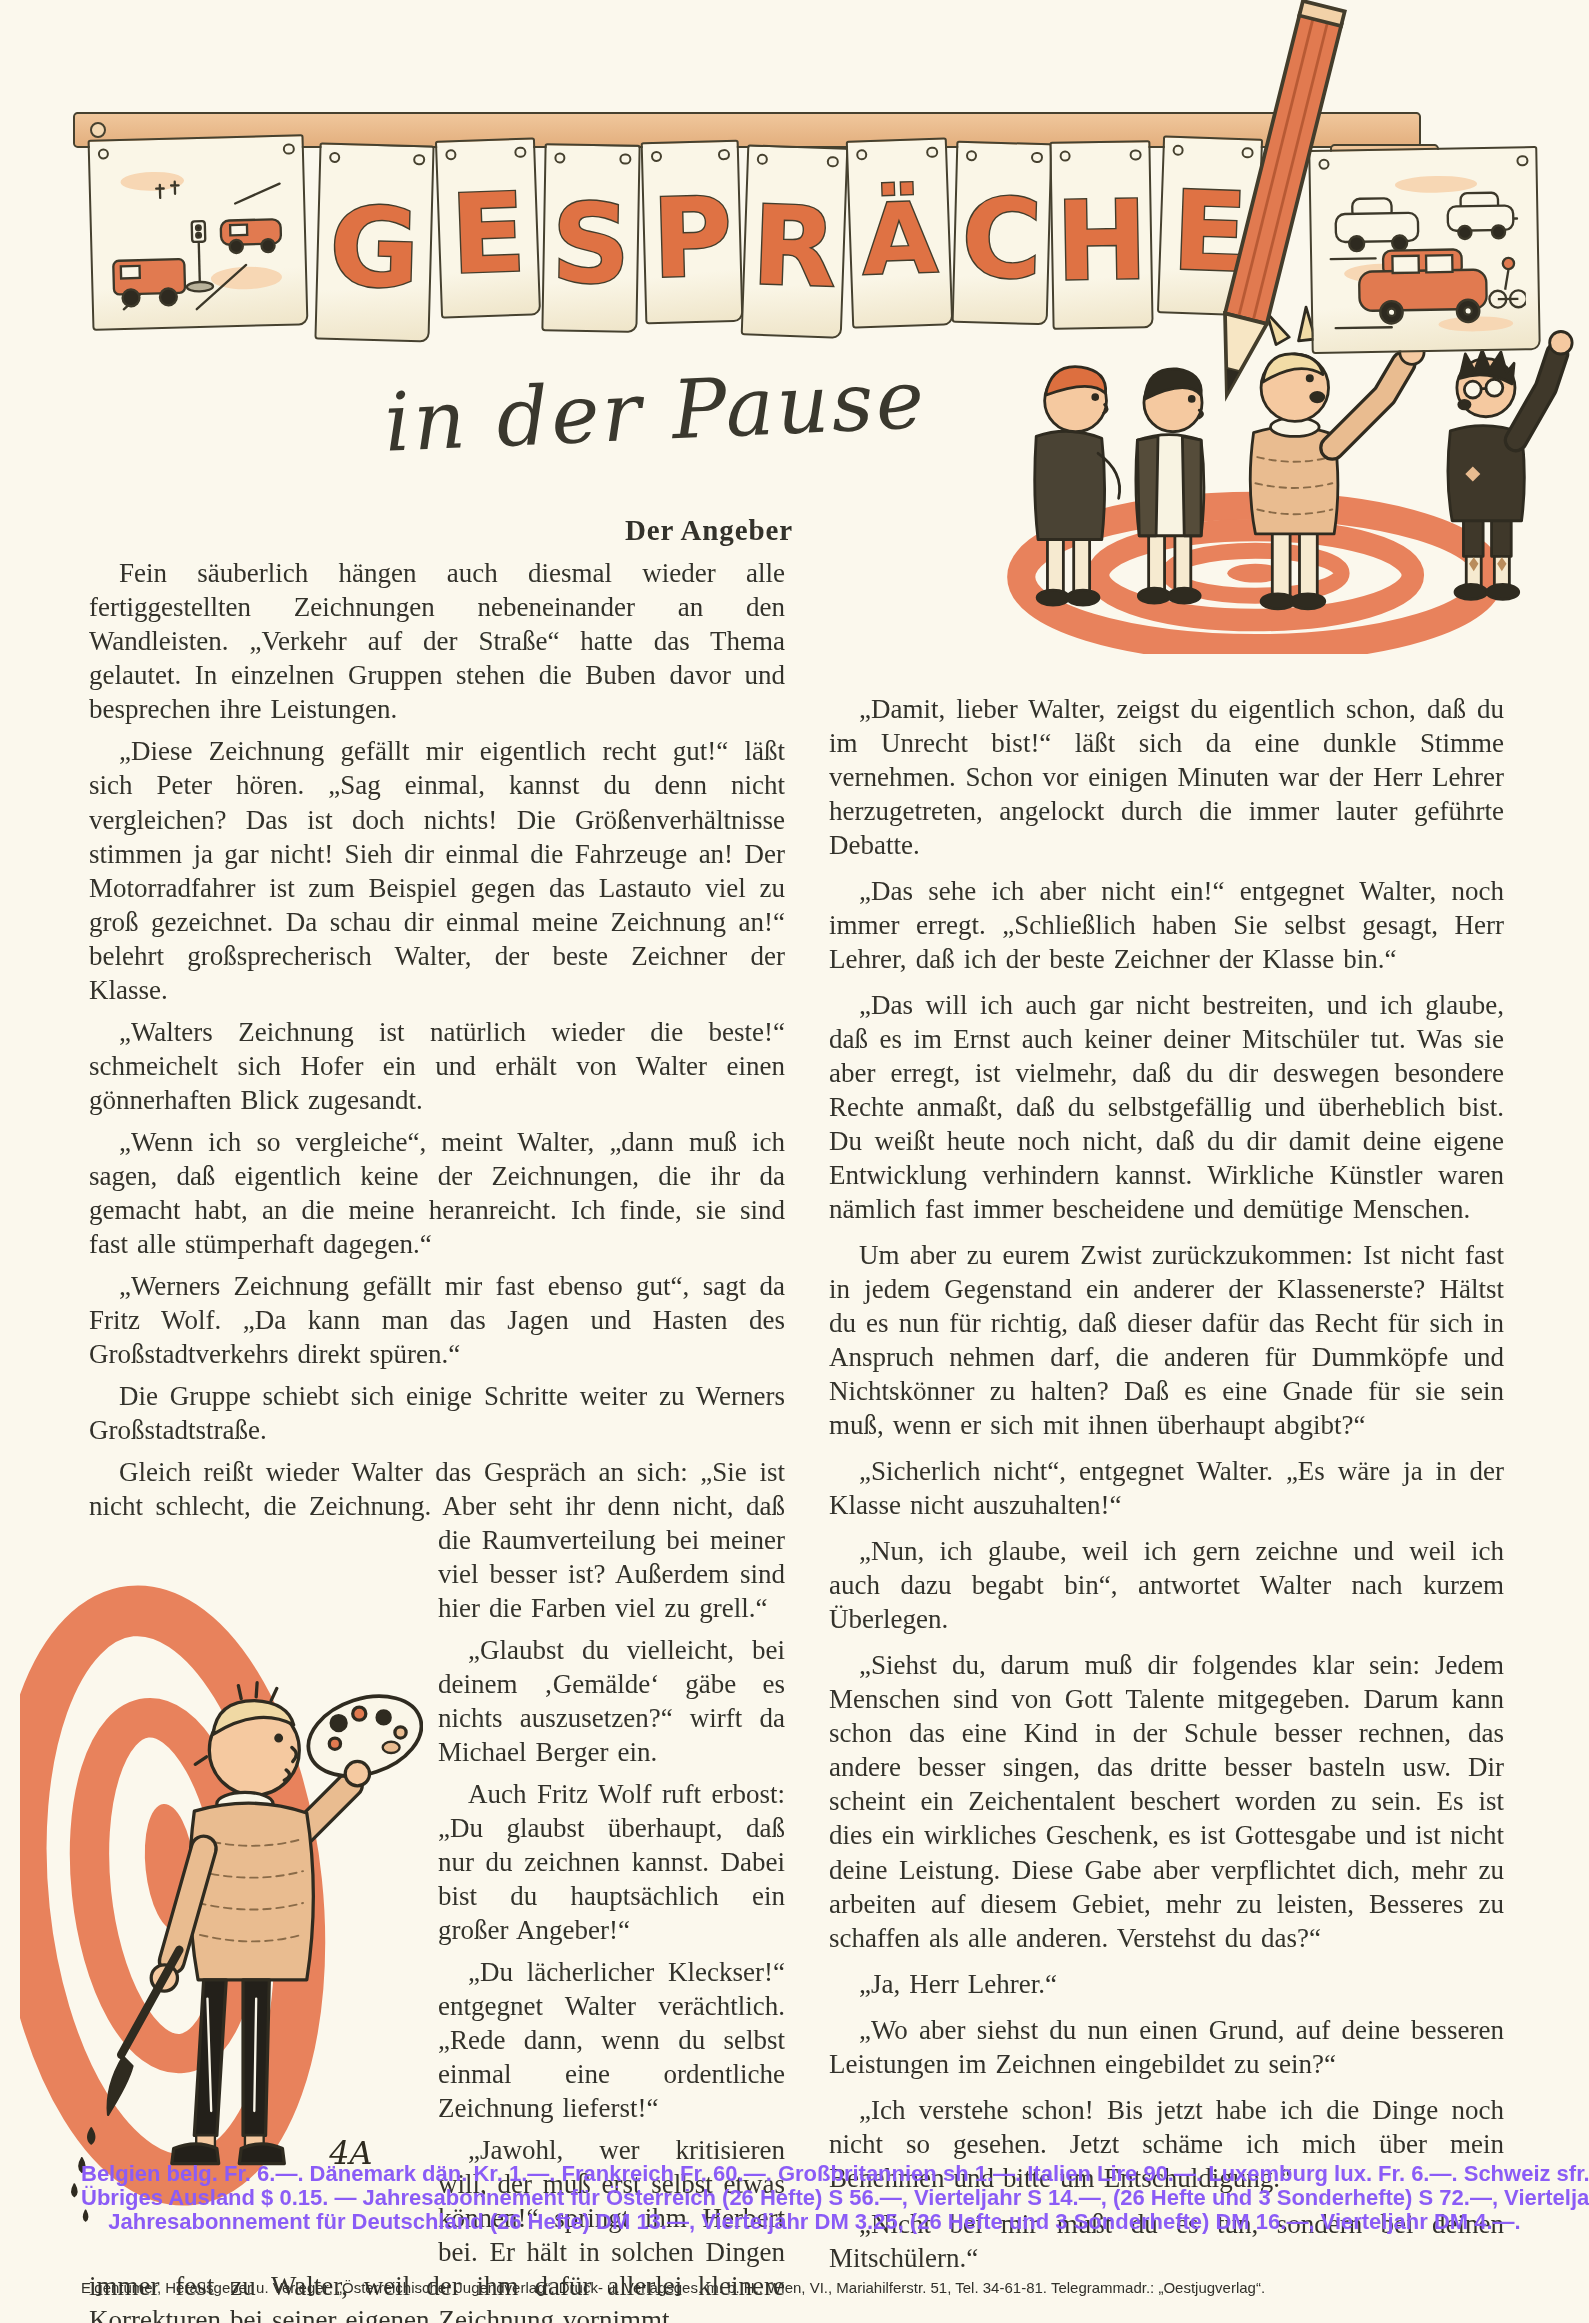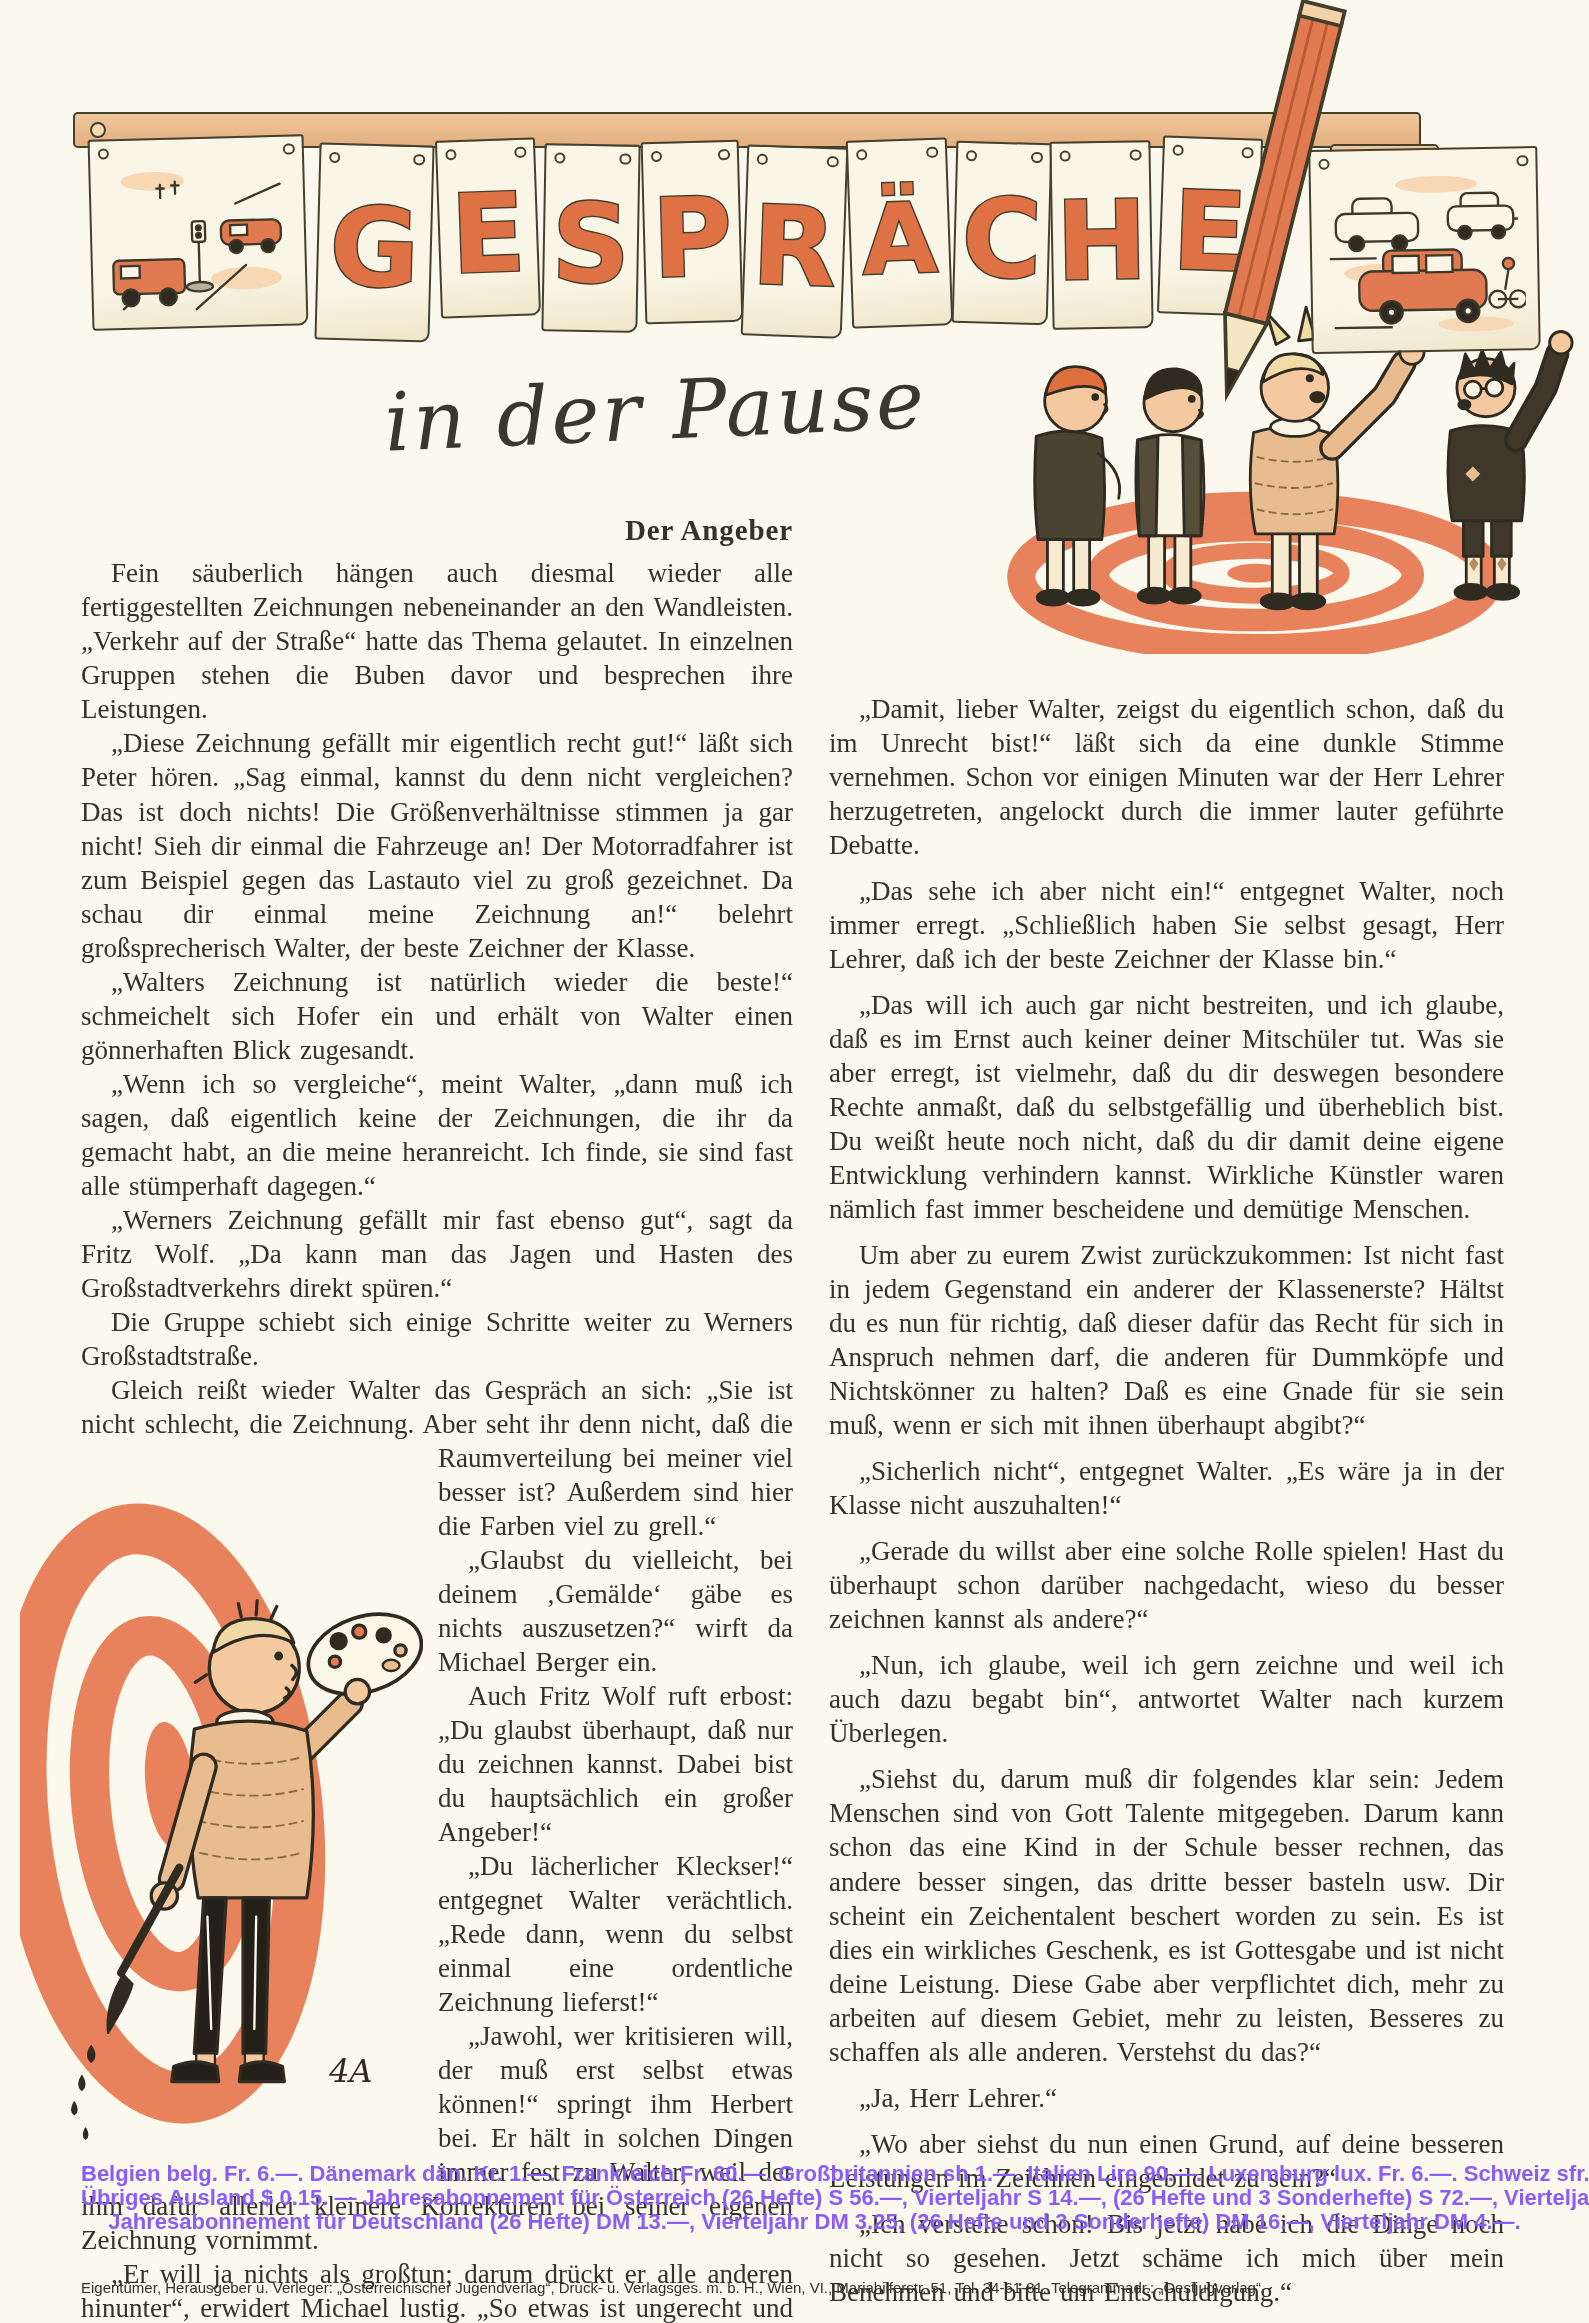--- a/index.html
+++ b/index.html
@@ -30,21 +30,21 @@
   .pencil{position:absolute;left:1173px;top:-3.7px;width:197px;height:440px;z-index:3;}
   .illo-boys{position:absolute;left:965px;top:202px;width:609px;height:452px;z-index:1;}
 
   
   .columns{display:flex;gap:32px;padding:0 81px;align-items:flex-start;}
   .col-left{width:712px;flex:0 0 auto;}
   .col-right{flex:1;padding-top:195px;}
   h1.article-title{font-size:29px;font-weight:bold;text-align:right;letter-spacing:0.9px;
         margin:17px 0 9.4px;}
   .columns p{font-size:27px;line-height:1.26;text-align:justify;text-indent:30px;
-        margin:0;word-spacing:2.3px;}
+        margin:8px;word-spacing:2.3px;}
   .col-right p{margin:0 4px 12px;}
   .illo-painter{float:left;width:403px;height:806px;margin:0 15px 5.6px -81px;
         shape-outside:inset(73px 0 0 0);padding-left:20px;}
 
   
   .footer{position:absolute;left:81px;right:41px;top:2162px;}
   .footer-bold div{font-family:Liberation Sans, sans-serif;font-weight:bold;
         font-size:22px;line-height:24px;color:#8b5cf6;white-space:nowrap;}
   .footer-small{margin-top:11.2px;}
   .footer-small div{font-family:"Liberation Sans",sans-serif;font-size:15px;
@@ -322,21 +322,20 @@
       <p>„Er will ja nichts als großtun; darum drückt er alle anderen hinunter“, erwidert Michael lustig. „So etwas ist ungerecht und gemein!“</p>
 
     </div>
 
     <div class="col-right">
       <p>„Damit, lieber Walter, zeigst du eigentlich schon, daß du im Unrecht bist!“ läßt sich da eine dunkle Stimme vernehmen. Schon vor einigen Minuten war der Herr Lehrer herzugetreten, angelockt durch die immer lauter geführte Debatte.</p>
       <p>„Das sehe ich aber nicht ein!“ entgegnet Walter, noch immer erregt. „Schließlich haben Sie selbst gesagt, Herr Lehrer, daß ich der beste Zeichner der Klasse bin.“</p>
       <p>„Das will ich auch gar nicht bestreiten, und ich glaube, daß es im Ernst auch keiner deiner Mitschüler tut. Was sie aber erregt, ist vielmehr, daß du dir deswegen besondere Rechte anmaßt, daß du selbstgefällig und überheblich bist. Du weißt heute noch nicht, daß du dir damit deine eigene Entwicklung verhindern kannst. Wirkliche Künstler waren nämlich fast immer bescheidene und demütige Menschen.</p>
       <p>Um aber zu eurem Zwist zurückzukommen: Ist nicht fast in jedem Gegenstand ein anderer der Klassenerste? Hältst du es nun für richtig, daß dieser dafür das Recht für sich in Anspruch nehmen darf, die anderen für Dummköpfe und Nichtskönner zu halten? Daß es eine Gnade für sie sein muß, wenn er sich mit ihnen überhaupt abgibt?“</p>
       <p>„Sicherlich nicht“, entgegnet Walter. „Es wäre ja in der Klasse nicht auszuhalten!“</p>
-      <p>„Gerade du willst aber eine solche Rolle spielen! Hast du überhaupt schon darüber nachgedacht, wieso du besser zeichnen kannst als andere?“</p>
       <p>„Nun, ich glaube, weil ich gern zeichne und weil ich auch dazu begabt bin“, antwortet Walter nach kurzem Überlegen.</p>
       <p>„Siehst du, darum muß dir folgendes klar sein: Jedem Menschen sind von Gott Talente mitgegeben. Darum kann schon das eine Kind in der Schule besser rechnen, das andere besser singen, das dritte besser basteln usw. Dir scheint ein Zeichentalent beschert worden zu sein. Es ist dies ein wirkliches Geschenk, es ist Gottesgabe und ist nicht deine Leistung. Diese Gabe aber verpflichtet dich, mehr zu arbeiten auf diesem Gebiet, mehr zu leisten, Besseres zu schaffen als alle anderen. Verstehst du das?“</p>
       <p>„Ja, Herr Lehrer.“</p>
       <p>„Wo aber siehst du nun einen Grund, auf deine besseren Leistungen im Zeichnen eingebildet zu sein?“</p>
       <p>„Ich verstehe schon! Bis jetzt habe ich die Dinge noch nicht so gesehen. Jetzt schäme ich mich über mein Benehmen und bitte um Entschuldigung.“</p>
       <p>„Nicht bei mir mußt du es tun, sondern bei deinen Mitschülern.“</p>
 
     </div>
   </div>
 

